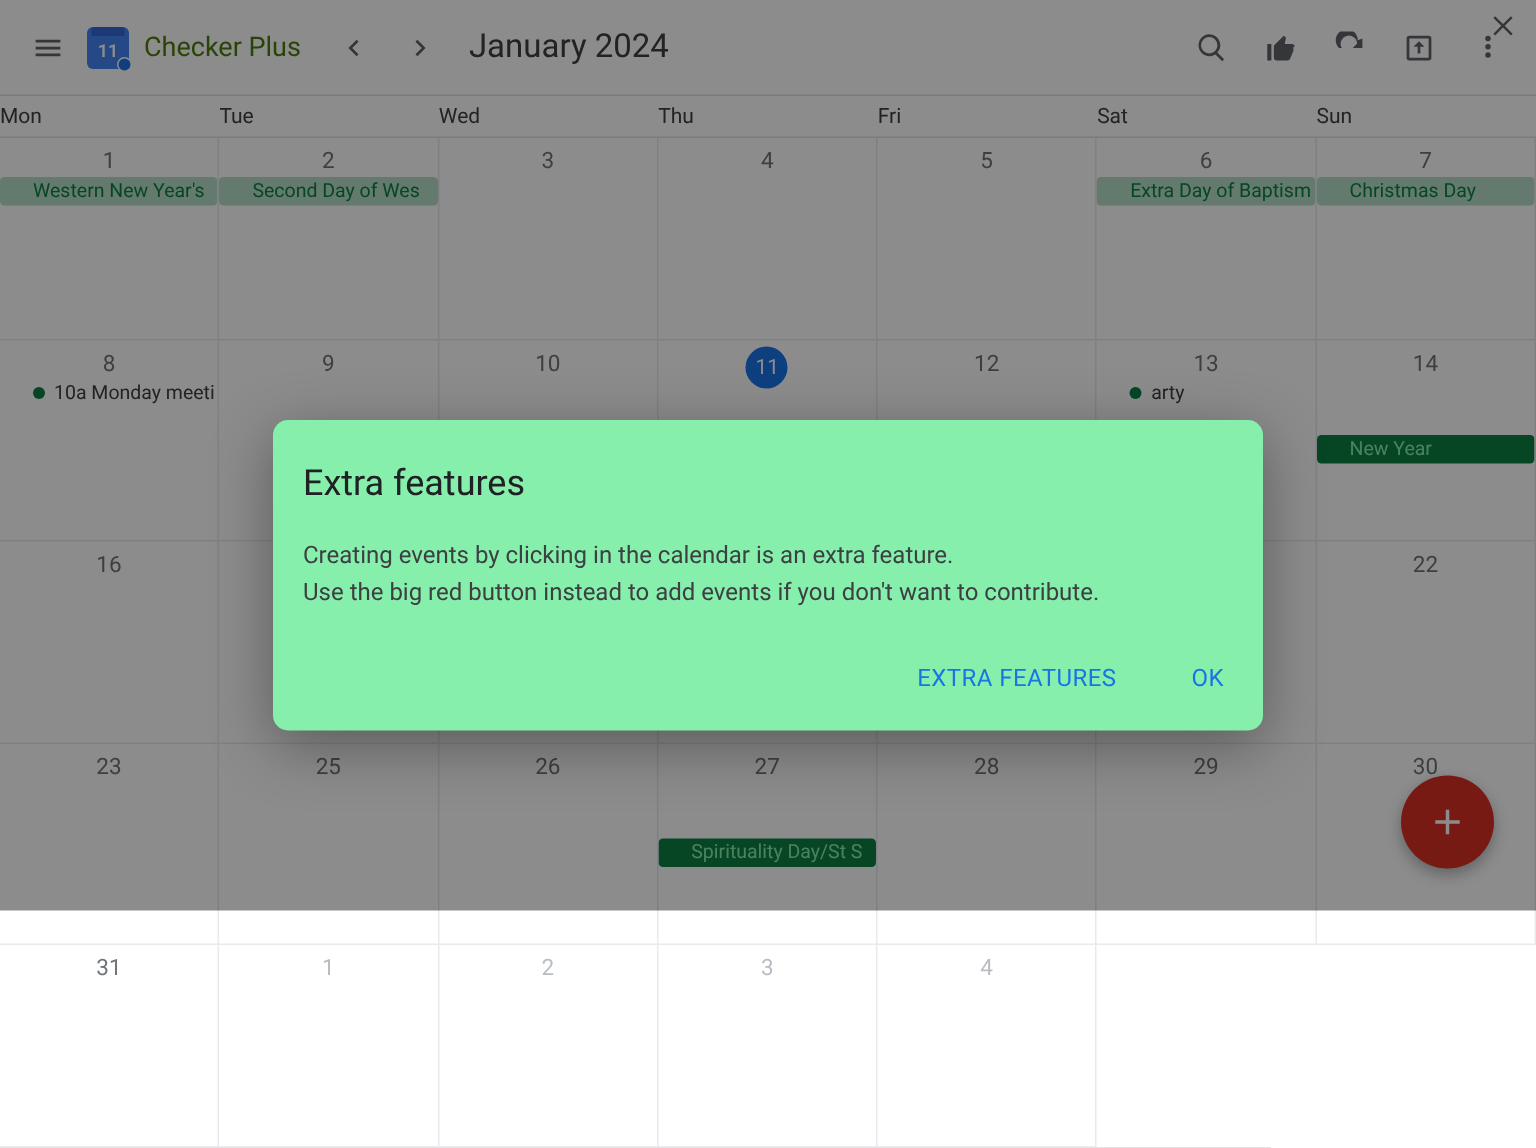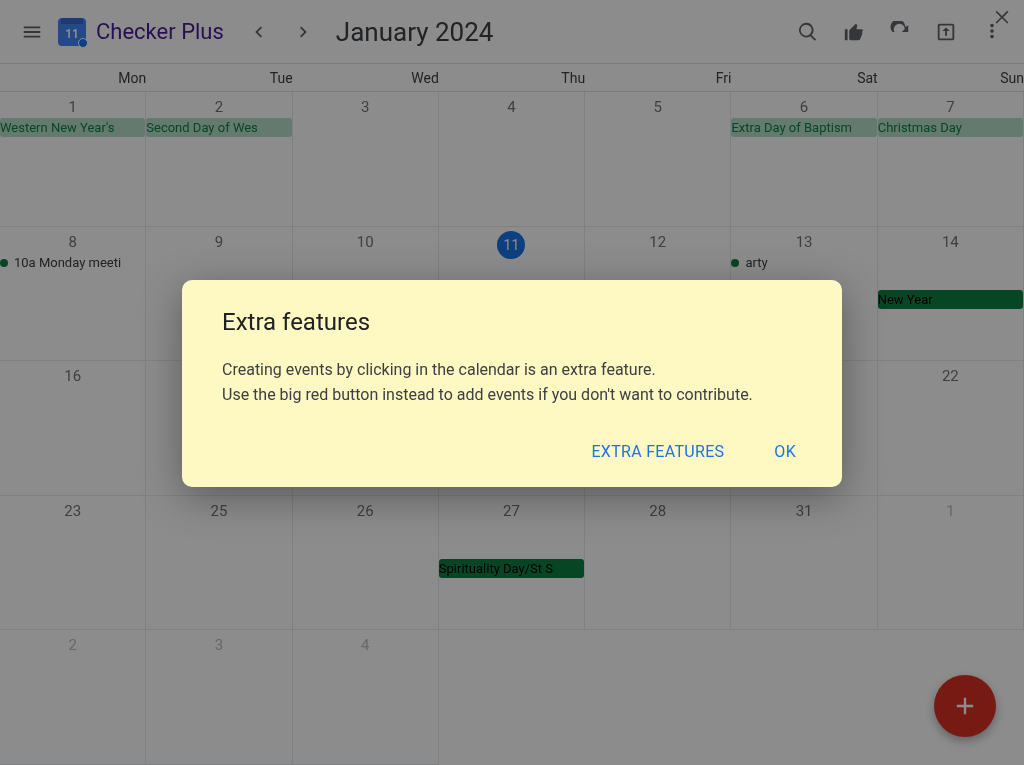--- a/index.html
+++ b/index.html
@@ -1,72 +1,72 @@
 <!DOCTYPE html>
 <html><head>
 <meta charset="utf-8">
 <style>
   * { box-sizing: border-box; margin: 0; padding: 0; font-family: Roboto, "Helvetica Neue", Arial, sans-serif; }
   html, body { width: 1024px; height: 765px; overflow: hidden; background: #fff; color: #3c4043; }
-  .app { position: relative; width: 1024px; height: 765px; }
+  .app { position: relative; width: 1024px; height: 607px; }
 
   
   .header {
     display: flex; align-items: center; height: 64px; padding: 0 12px;
     border-bottom: 1px solid #e0e0e0; gap: 6px;
   }
   .icon-btn {
     width: 40px; height: 40px; border-radius: 50%; display: flex; align-items: center; justify-content: center;
     color: #5f6368; cursor: pointer;
   }
   .logo {
     width: 28px; height: 28px; background: #4285f4; border-radius: 4px; position: relative; display:flex;align-items:center;justify-content:center;
   }
   .logo::before { content:""; position:absolute; top:0; left:3px; right:3px; height:6px; background:#3367d6; border-radius:2px 2px 0 0; }
   .logo-num { color:#fff; font-size:12px; font-weight:600; position:relative; top:2px; }
   .logo-dot { position:absolute; right:-2px; bottom:-2px; width:10px; height:10px; background:#1a73e8; border-radius:50%; border:1px solid #fff;}
-  .app-title { font-size: 22px; color:#4c1d95; margin-left:4px; margin-right:8px; }
-  .month-title { font-size: 26px; color:#3c4043; margin-left:6px; }
+  .app-title { font-size: 18px; color:#4d7c0f; margin-left:4px; margin-right:8px; }
+  .month-title { font-size: 22px; color:#3c4043; margin-left:6px; }
   .hspacer { flex:1; }
   .close-x { position:absolute; top:6px; right:12px; color:#5f6368; cursor:pointer; }
 
   
   .weekdays { display:grid; grid-template-columns: repeat(7,1fr); height:28px; border-bottom:1px solid #e0e0e0; }
-  .weekdays div { text-align:right; font-size:14px; color:#3c4043; line-height:28px; }
+  .weekdays div { text-align:left; font-size:14px; color:#3c4043; line-height:28px; }
 
   
   .grid { display:grid; grid-template-columns: repeat(7,1fr); grid-template-rows: repeat(5, 1fr); height: calc(765px - 64px - 28px); }
   .cell { border-right:1px solid #e8eaed; border-bottom:1px solid #e8eaed; position:relative; overflow:hidden; }
   .daynum { text-align:center; font-size:15px; color:#70757a; margin-top:6px; }
   .daynum.other { color:#b9bdc1; }
   .today {
     width:28px; height:28px; border-radius:50%; background:#1a73e8; color:#fff;
     display:flex; align-items:center; justify-content:center; margin:4px auto 0; font-size:14px;
   }
   .chip {
-    margin:2px 0 0 0; padding:2px 0; font-size:13px; white-space:nowrap; overflow:hidden; text-overflow:clip;
+    margin:2px 0 0 0; padding:2px 22px; font-size:13px; white-space:nowrap; overflow:hidden; text-overflow:clip;
     border-radius:3px;
   }
   .chip.green { background:#b7dfc8; color:#0b8043; }
-  .chip.solidgreen { background:#0b8043; color:#000000;margin-top:39px; }
+  .chip.solidgreen { background:#0b8043; color:#86efac;margin-top:39px; }
   .chip.dot { background:transparent; color:#3c4043; }
   .chip.dot::before { content:""; display:inline-block; width:8px;height:8px;border-radius:50%; background:#0b8043; margin-right:6px; vertical-align:middle;}
 
   
   .fab {
     position:absolute; right:28px; bottom:28px; width:62px; height:62px; border-radius:50%;
     background:#d93025; color:#fff; display:flex; align-items:center; justify-content:center;
     box-shadow:0 4px 10px rgba(0,0,0,.3); cursor:pointer;
   }
 
   
   .scrim { position:absolute; inset:0; background:rgba(0,0,0,.45); }
   .dialog {
     position:absolute; left:50%; top:280px; transform:translateX(-50%);
-    width:660px; background:#fef9c3; border-radius:10px; padding:28px 40px 18px;
+    width:660px; background:#86efac; border-radius:10px; padding:28px 20px 18px;
     box-shadow:0 10px 40px rgba(0,0,0,.35);
   }
   .dlg-title { font-size:24px; color:#202124; margin-bottom:22px; }
   .dlg-body  { font-size:16px; color:#3c4043; line-height:1.55; }
   .dlg-actions { display:flex; justify-content:flex-end; gap:38px; margin-top:26px; }
   .dlg-btn { color:#1a73e8; font-size:16px; letter-spacing:.3px; cursor:pointer; padding:8px 6px; }
 
   svg { display:block; }
 </style>
 </head>
@@ -223,20 +223,26 @@
         <div class="daynum">26</div>
       </div>
       <div class="cell">
         <div class="daynum">27</div>
         <div class="chip solidgreen">Spirituality Day/St S</div>
       </div>
       <div class="cell">
         <div class="daynum">28</div>
       </div>
       <div class="cell">
+        <div class="daynum">29</div>
+      </div>
+      <div class="cell">
+        <div class="daynum">30</div>
+      </div>
+      <div class="cell">
         <div class="daynum">31</div>
       </div>
       <div class="cell">
         <div class="daynum other">1</div>
       </div>
       <div class="cell">
         <div class="daynum other">2</div>
       </div>
       <div class="cell">
         <div class="daynum other">3</div>

